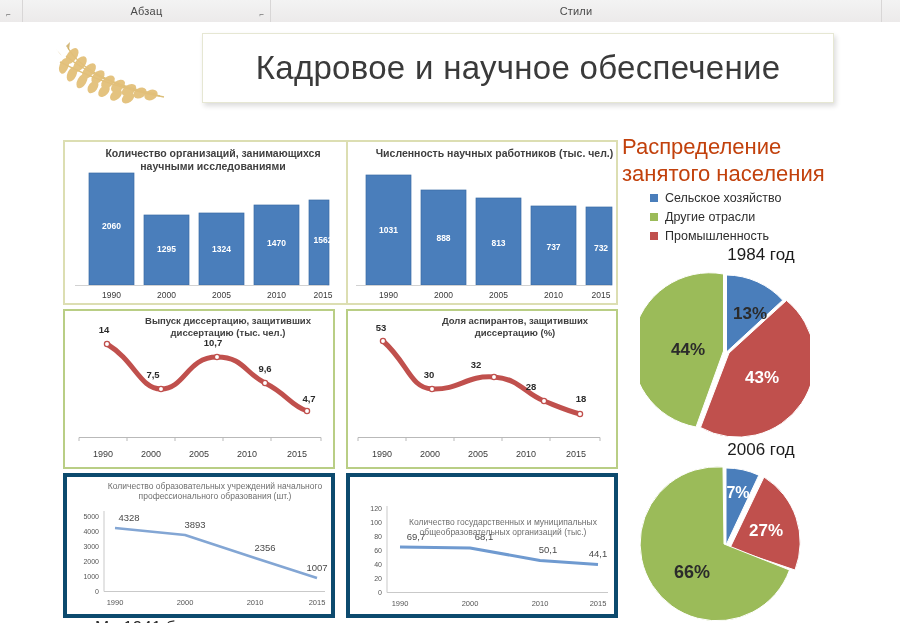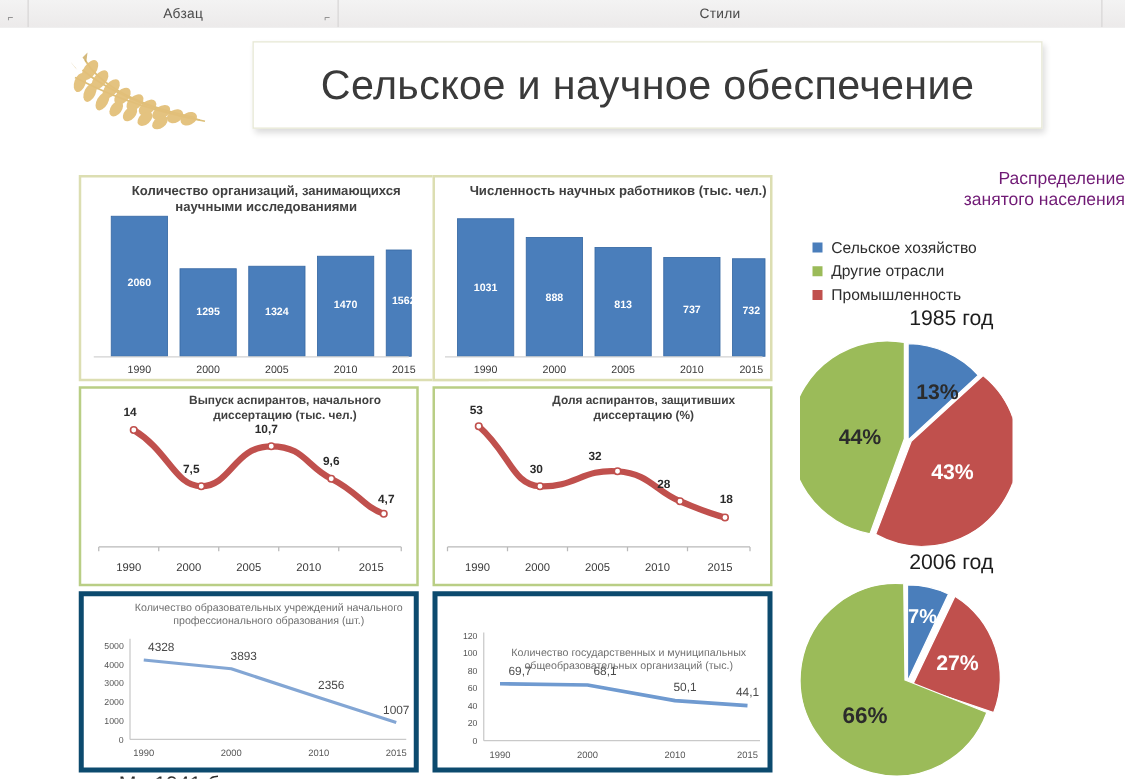--- a/index.html
+++ b/index.html
@@ -60,21 +60,21 @@
     position:absolute;text-align:center;color:#404040;line-height:1.22;
     font-weight:600;
   }
   .chart-title.thin{font-weight:400;color:#6f6f6f;}
 
   svg{display:block;}
 
   
   .right-head{
     position:absolute;left:622px;top:112px;width:278px;
-    text-align:right;font-size:14px;color:#701a75;line-height:1.22;
+    text-align:left;font-size:22px;color:#c2410c;line-height:1.22;
     font-weight:400;
   }
   .legend{
     position:absolute;left:650px;top:166px;width:240px;
   }
   .legend-row{display:flex;align-items:center;height:19px;}
   .legend-swatch{width:8px;height:8px;margin-right:7px;flex:0 0 auto;}
   .legend-label{font-size:12.5px;color:#2d2d2d;}
 
   .pie-caption{
@@ -136,21 +136,21 @@
       <ellipse cx="80" cy="55" rx="4.5" ry="7" transform="rotate(48 80 55)"></ellipse>
       <ellipse cx="92" cy="58" rx="4.5" ry="7" transform="rotate(54 92 58)"></ellipse>
     </g>
     <g fill="#caa85c" opacity=".8">
       <path d="M30 6 L34 2 L33 10 Z"></path>
       <path d="M24 14 L20 9 L26 16 Z"></path>
     </g>
   </svg>
 
   <div class="title-box">
-    <div class="title-text">Сельское и научное обеспечение</div>
+    <div class="title-text">Кадровое и научное обеспечение</div>
   </div>
 
   <div class="frame olive" style="left:63px;top:118px;width:328px;height:165px;">
     <div class="chart-title" style="left:28px;top:5px;width:240px;font-size:10.5px;">
       <span>Количество организаций, занимающихся научными исследованиями</span>
     </div>
     <svg width="268" height="161" viewBox="0 0 268 161">
 
       <g fill="#4a7ebb" stroke="#3a6ba5" stroke-width="0.7">
         <rect x="24" y="31" width="45" height="112"></rect>
@@ -202,21 +202,21 @@
         <text x="95.5" y="156">2000</text>
         <text x="150.5" y="156">2005</text>
         <text x="205.5" y="156">2010</text>
         <text x="253" y="156">2015</text>
       </g>
     </svg>
   </div>
 
   <div class="frame green" style="left:63px;top:287px;width:272px;height:160px;">
     <div class="chart-title" style="left:60px;top:4px;width:206px;font-size:9.5px;font-weight:600;">
-      <span>Выпуск аспирантов, начального диссертацию (тыс. чел.)</span>
+      <span>Выпуск диссертацию, защитивших диссертацию (тыс. чел.)</span>
     </div>
     <svg width="268" height="156" viewBox="0 0 268 156">
       <path d="M42,33 C70,50 75,78 96,78 C120,78 122,46 152,46 C178,46 180,62 200,72 C222,83 225,94 242,100" fill="none" stroke="#c0504d" stroke-width="5" stroke-linecap="round"></path>
       <g fill="#ffffff" stroke="#c0504d" stroke-width="1.3">
         <circle cx="42" cy="33" r="2.6"></circle>
         <circle cx="96" cy="78" r="2.6"></circle>
         <circle cx="152" cy="46" r="2.6"></circle>
         <circle cx="200" cy="72" r="2.6"></circle>
         <circle cx="242" cy="100" r="2.6"></circle>
       </g>
@@ -364,21 +364,21 @@
     <div class="legend-row">
       <span class="legend-swatch" style="background:#9bbb59"></span>
       <span class="legend-label">Другие отрасли</span>
     </div>
     <div class="legend-row">
       <span class="legend-swatch" style="background:#c0504d"></span>
       <span class="legend-label">Промышленность</span>
     </div>
   </div>
 
-  <div class="pie-caption" style="top:223px;">1985 год</div>
+  <div class="pie-caption" style="top:223px;">1984 год</div>
   <svg style="position:absolute;left:640px;top:245px;" width="170" height="170" viewBox="0 0 170 170">
 
     <g>
       <path d="M86.5,8 A77,77 0 0,1 142.7,33.2 L86.5,85 Z" fill="#4a7ebb" stroke="#ffffff" stroke-width="1"></path>
 
       <path d="M89,86 L146.5,33.5 A77,77 0 0,1 60.5,160.5 Z" fill="#c0504d" stroke="#ffffff" stroke-width="1"></path>
 
       <path d="M83.5,84 L56,160 A77,77 0 0,1 83.5,7 Z" fill="#9bbb59" stroke="#ffffff" stroke-width="1"></path>
     </g>
     <text x="110" y="52" font-size="17" font-weight="bold" fill="#2b2b2b" text-anchor="middle" font-family="Liberation Sans, sans-serif">13%</text>

